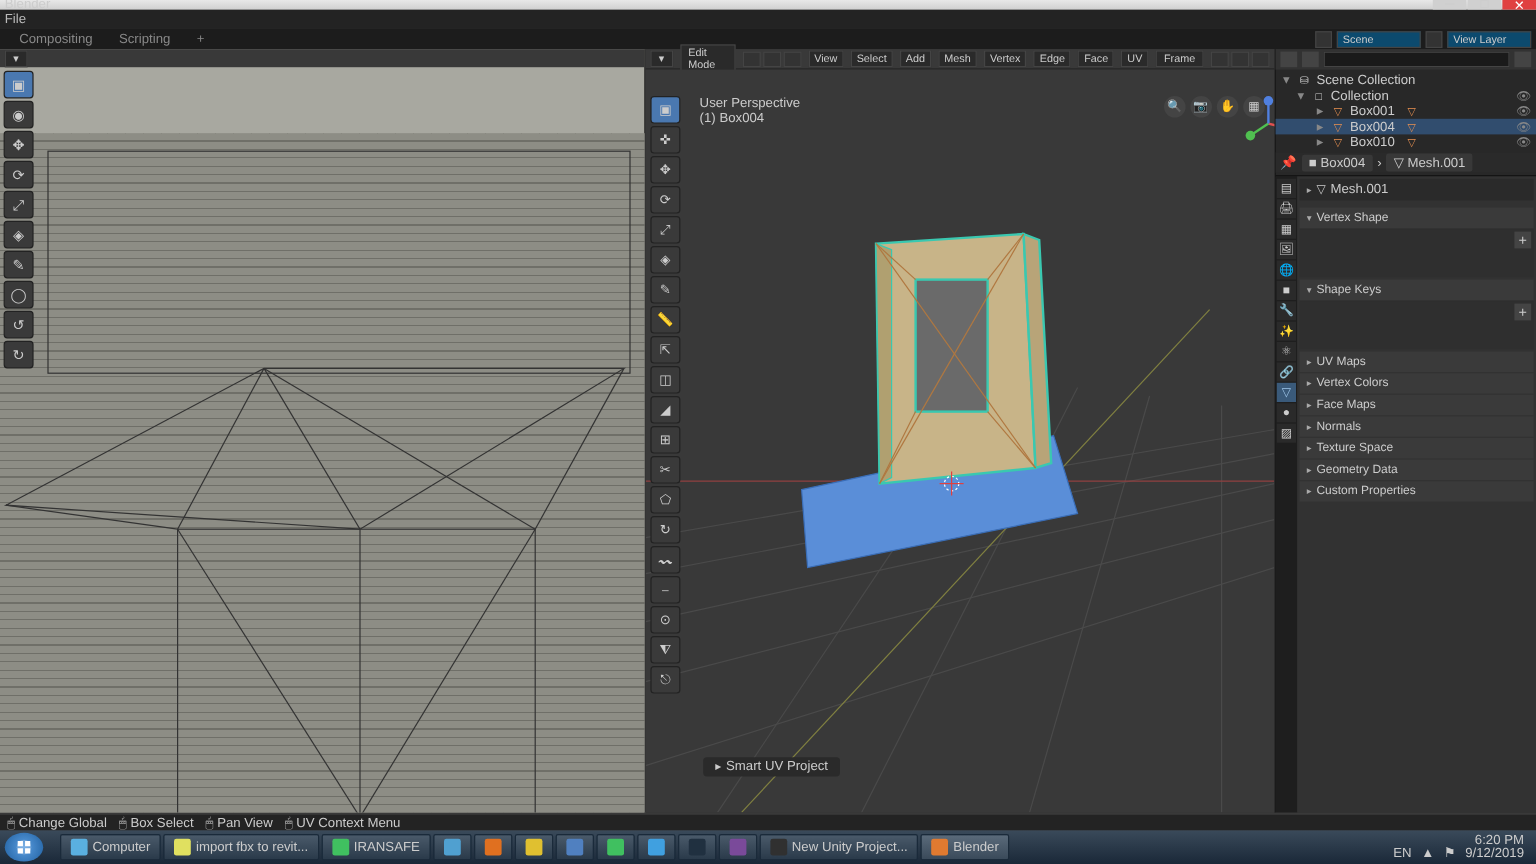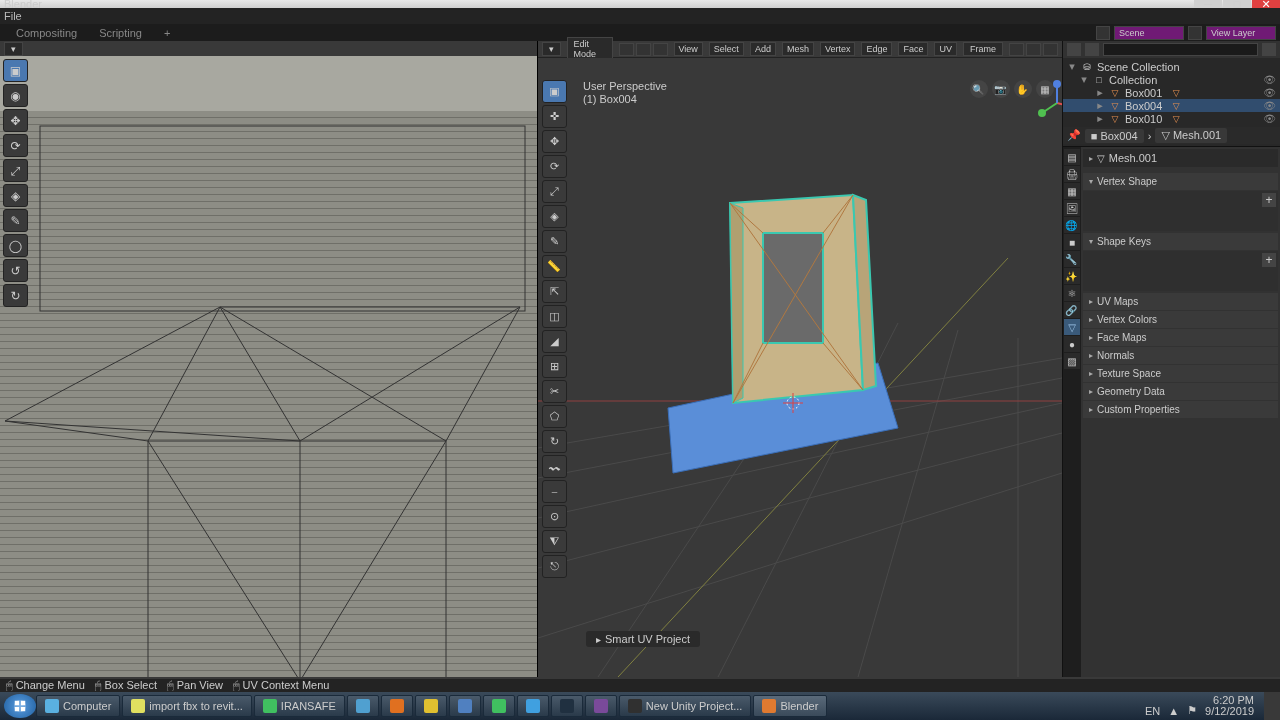--- a/index.html
+++ b/index.html
@@ -8,21 +8,21 @@
 .titlebar .winbtns{position:absolute;right:0;top:0;display:flex}
 .titlebar .winbtn{width:28px;height:8px;display:flex;align-items:center;justify-content:center;margin-left:1px}
 .titlebar .winbtn.min{background:#d0d0d0}
 .titlebar .winbtn.max{background:#d0d0d0}
 .titlebar .winbtn.close{background:#e04040;color:#fff}
 .menubar{height:16px;background:#232323;display:flex;align-items:center;padding:0 4px;font-size:9px}
 .menubar span{margin-right:28px;color:#bbb}
 .tabs{height:17px;background:#1c1c1c;display:flex;align-items:center;padding:0 6px;font-size:10px;position:relative}
 .tabs .tab{padding:2px 10px;color:#888;margin-right:2px}
 .tabs .right{position:absolute;right:4px;display:flex;align-items:center;gap:4px}
-.tabs .right input{background:#701a75;border:1px solid #444;color:#ccc;font-size:9px;padding:1px 4px;width:70px;height:14px}
+.tabs .right input{background:#0c4a6e;border:1px solid #444;color:#ccc;font-size:9px;padding:1px 4px;width:70px;height:14px}
 .tabs .right .ico{width:14px;height:14px;background:#333;border:1px solid #444;display:inline-block}
 .workspace{display:flex;height:636px;position:relative}
 .uvside{width:538px;position:relative;background:#a8a8a0;border-right:1px solid #000}
 .uvheader{position:absolute;top:0;left:0;right:0;height:15px;background:#393939;display:flex;align-items:center;padding:0 4px;font-size:9px;gap:6px}
 .uvheader .dd{background:#2a2a2a;border:1px solid #444;padding:1px 6px;font-size:9px}
 .uvtitle{position:absolute;top:-8px;left:40px;right:10px;height:78px;background:#fff;display:flex;align-items:center;justify-content:center;font-size:38px;font-weight:800;letter-spacing:6px;color:#111;border-radius:0 0 6px 6px;z-index:5}
 .bricks{position:absolute;top:70px;left:0;right:0;bottom:0;background:repeating-linear-gradient(0deg,#8d8d85 0,#8d8d85 6px,#6f6f68 6px,#6f6f68 7px),repeating-linear-gradient(90deg,transparent 0,transparent 14px,#6f6f68 14px,#6f6f68 15px);background-color:#a0a098}
 .uvtoolcol{position:absolute;left:3px;top:18px;width:25px;display:flex;flex-direction:column;gap:2px;z-index:6}
 .uvtoolcol .tbtn{width:25px;height:23px;background:#3a3a3a;border:1px solid #222;border-radius:3px;display:flex;align-items:center;justify-content:center;font-size:12px}
 .uvtoolcol .tbtn.sel{background:#4a78b0}
@@ -63,21 +63,21 @@
 .propbread{height:17px;background:#2a2a2a;display:flex;align-items:center;padding:0 4px;font-size:10px;gap:4px;margin-bottom:2px}
 .propbread .bd{padding:1px 6px;background:#383838;border-radius:2px}
 .propsection{background:#3a3a3a;margin-bottom:1px;padding:3px 6px;font-size:10px;display:flex;align-items:center;gap:4px}
 .propsection::before{content:"▸";color:#aaa;font-size:8px}
 .propsection.open::before{content:"▾"}
 .propbody{background:#2f2f2f;min-height:40px;margin-bottom:2px;position:relative}
 .propbody .add{position:absolute;right:2px;top:2px;width:14px;height:14px;background:#444;text-align:center;line-height:14px;font-size:12px}
 .statusbar{position:absolute;bottom:28px;left:0;right:0;height:13px;background:#232323;display:flex;align-items:center;font-size:9px;padding:0 6px;gap:12px}
 .statusbar .l{display:flex;gap:10px;align-items:center}
 .statusbar .r{margin-left:auto;color:#aaa}
-.taskbar{position:absolute;bottom:0;left:0;right:16px;height:28px;background:linear-gradient(#3a4a5a,#1a2838);display:flex;align-items:center;padding:0 4px;gap:0}
+.taskbar{position:absolute;bottom:0;left:0;right:0;height:28px;background:linear-gradient(#3a4a5a,#1a2838);display:flex;align-items:center;padding:0 4px;gap:14px}
 .taskbar .start{width:32px;height:24px;background:radial-gradient(circle,#5a9de0,#2060a0);border-radius:50%;display:flex;align-items:center;justify-content:center}
 .taskbar .tsk{height:22px;padding:0 8px;background:linear-gradient(#4a5a6a,#2a3a4a);border:1px solid #1a2a3a;display:flex;align-items:center;gap:4px;font-size:10px;color:#eee;border-radius:2px}
 .taskbar .tsk.active{background:linear-gradient(#5a6a7a,#3a4a5a)}
 .taskbar .tico{width:14px;height:14px;border-radius:2px}
 .taskbar .tray{margin-left:auto;display:flex;align-items:flex-end;gap:8px;font-size:10px;color:#eee;padding-right:6px}
 .taskbar .clock{text-align:right;line-height:11px}
 .ico-svg{width:14px;height:14px}
 </style>
 </head>
 <body>
@@ -333,21 +333,21 @@
         <div class="propsection">Texture Space</div>
         <div class="propsection">Geometry Data</div>
         <div class="propsection">Custom Properties</div>
       </div>
     </div>
   </div>
 </div>
 
 <div class="statusbar">
   <div class="l">
-    <span>🖱 <span>Change Menu</span></span>
+    <span>🖱 <span>Change Global</span></span>
     <span>🖱 <span>Box Select</span></span>
     <span>🖱 <span>Pan View</span></span>
     <span>🖱 <span>UV Context Menu</span></span>
   </div>
 </div>
 
 <div class="taskbar">
   <div class="start">
     <svg class="ico-svg" viewBox="0 0 16 16">
         <circle cx="8" cy="8" r="7" fill="#fff" opacity="0.2"></circle>

